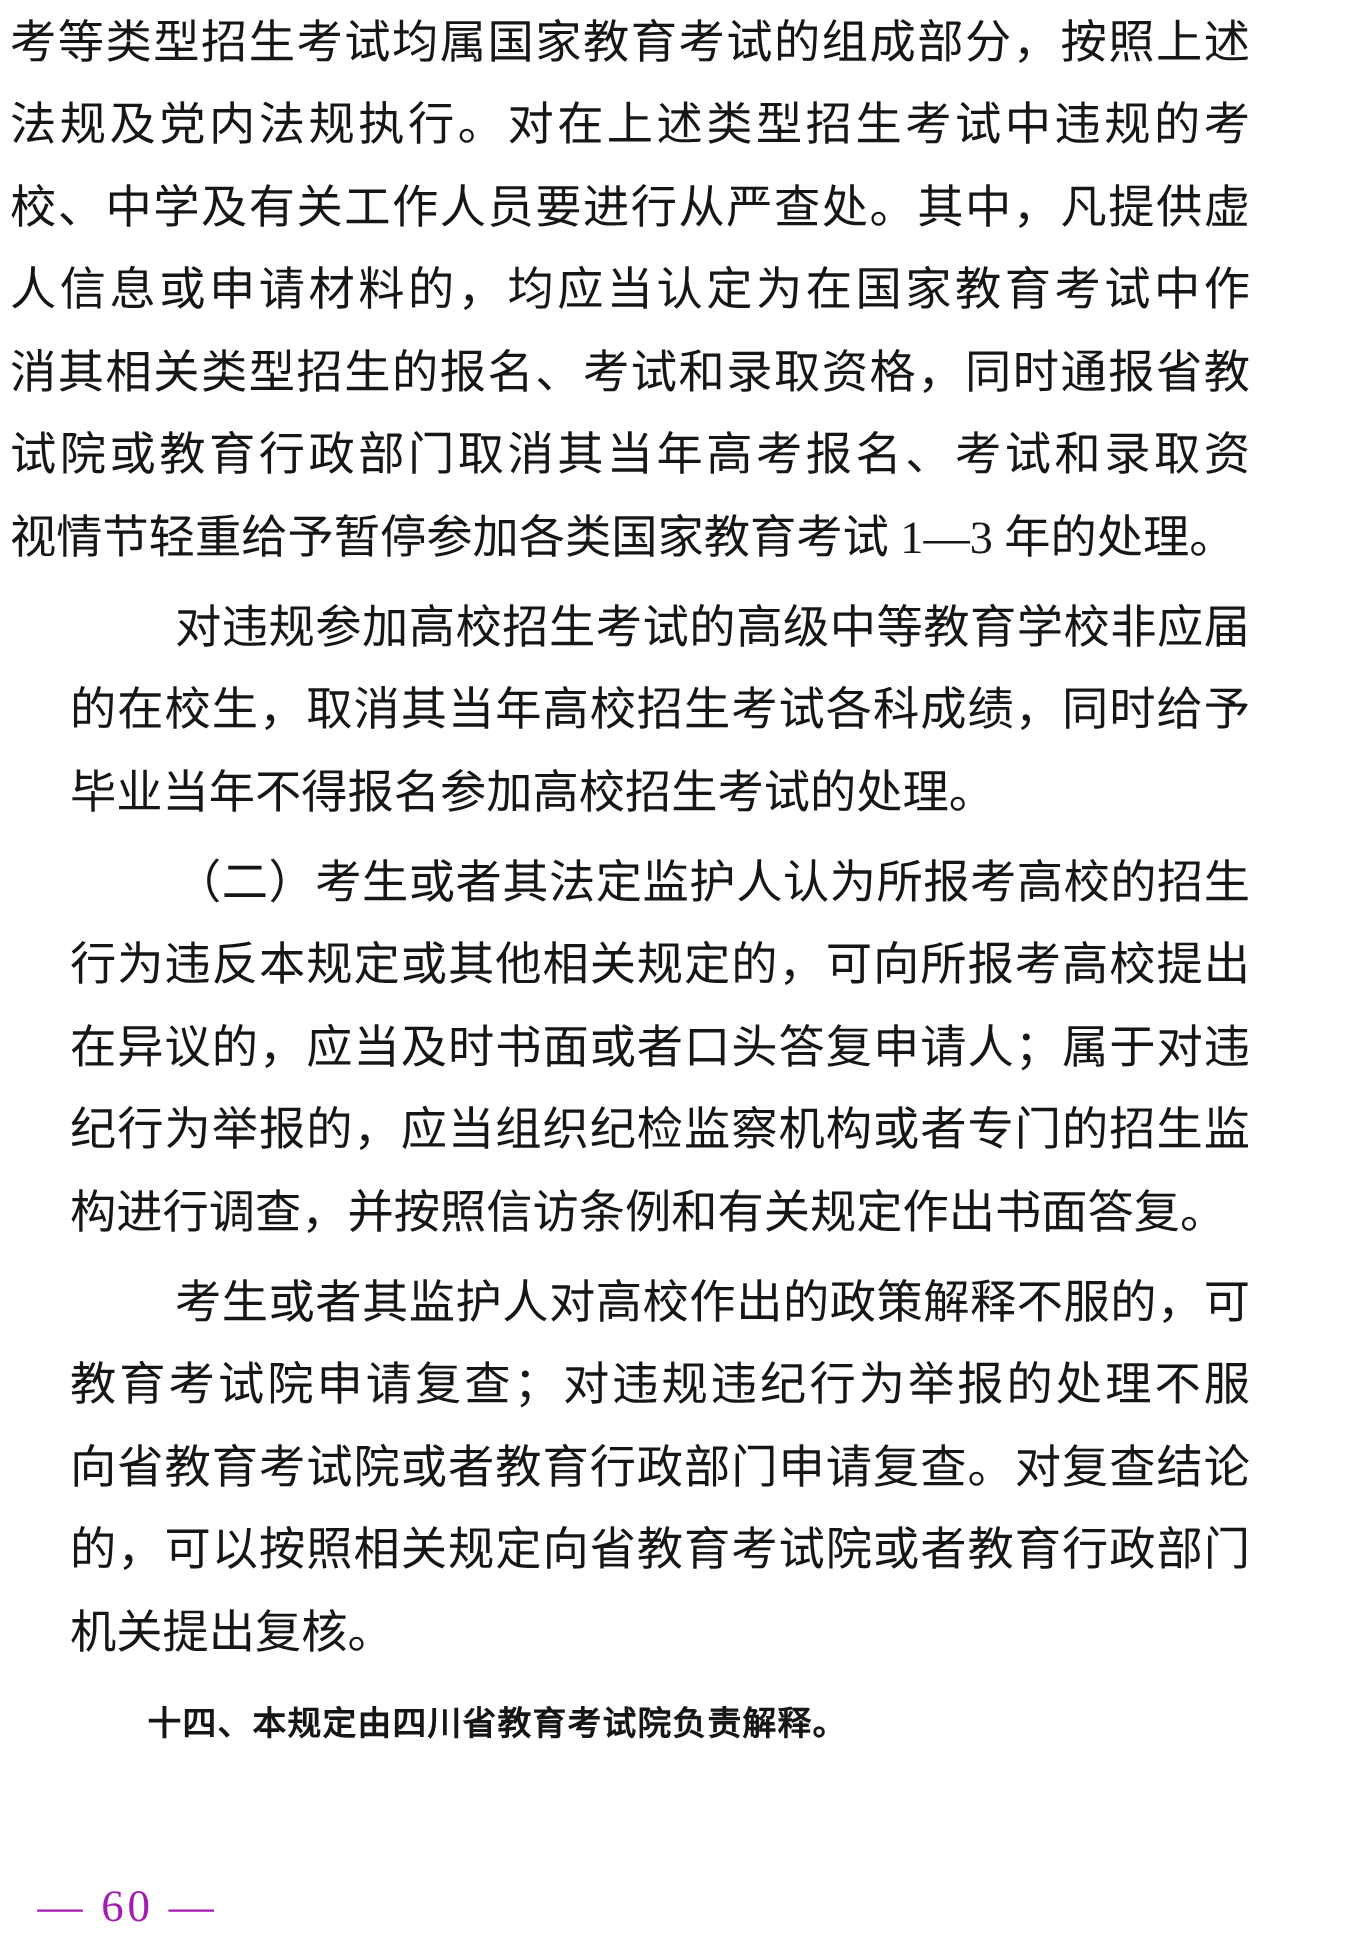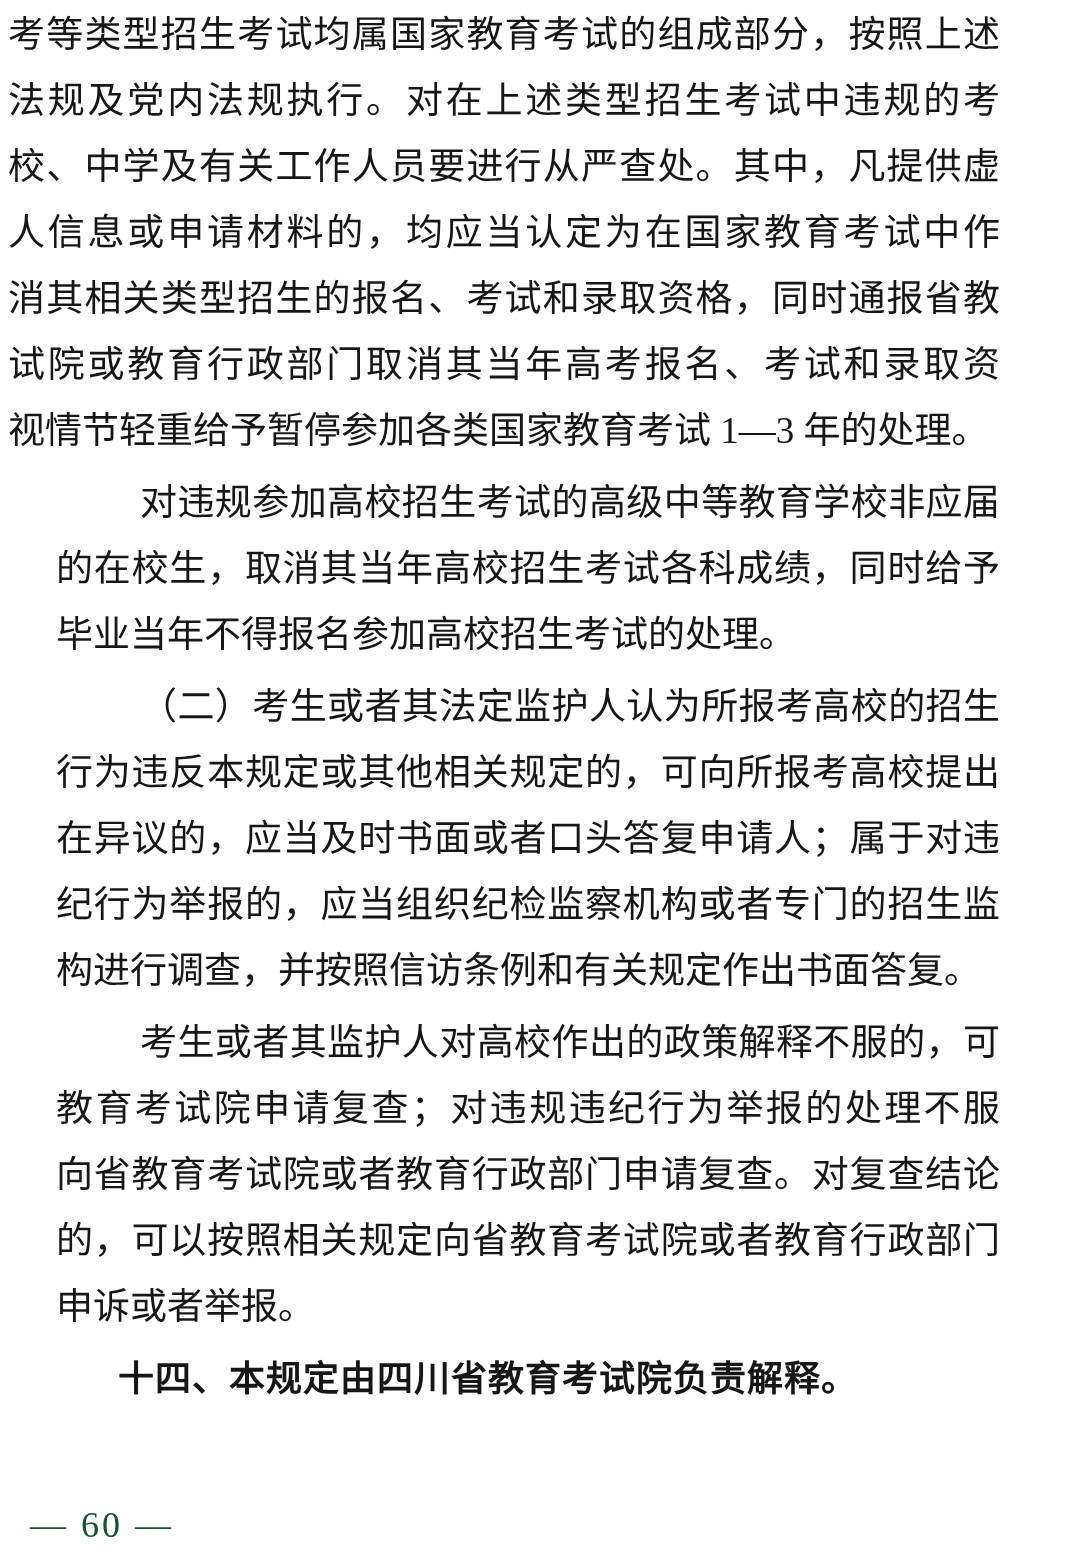--- a/index.html
+++ b/index.html
@@ -30,31 +30,31 @@
   
   .justify {
     text-align: justify;
     text-align-last: justify;
   }
   
   .ind { text-indent: 84px; }
   .heading {
     font-family: "Liberation Sans", "DejaVu Sans", sans-serif;
     font-weight: 700;
-    font-size: 36px;
+    font-size: 27px;
     text-indent: 62px;
     letter-spacing: 1px;
   }
   .footer {
     position: absolute;
     left: 30px;
     top: 1504px;
     font-size: 36px;
     letter-spacing: 3px;
-    color: #14532d;
+    color: #a21caf;
   }
 </style>
 </head>
 <body>
 
 <div class="page">
 
   <div class="para">
     <div class="line justify">考等类型招生考试均属国家教育考试的组成部分，按照上述法律</div>
     <div class="line justify">法规及党内法规执行。对在上述类型招生考试中违规的考生、高</div>
@@ -77,21 +77,21 @@
     <div class="line justify">在异议的，应当及时书面或者口头答复申请人；属于对违规违</div>
     <div class="line justify">纪行为举报的，应当组织纪检监察机构或者专门的招生监督机</div>
     <div class="line">构进行调查，并按照信访条例和有关规定作出书面答复。</div>
   </div>
 
   <div class="para">
     <div class="line justify ind">考生或者其监护人对高校作出的政策解释不服的，可以向省</div>
     <div class="line justify">教育考试院申请复查；对违规违纪行为举报的处理不服的，可以</div>
     <div class="line justify">向省教育考试院或者教育行政部门申请复查。对复查结论不服</div>
     <div class="line justify">的，可以按照相关规定向省教育考试院或者教育行政部门的上级</div>
-    <div class="line">申诉或者举报。</div>
+    <div class="line">机关提出复核。</div>
   </div>
 
   <div class="para">
     <div class="line heading">十四、本规定由四川省教育考试院负责解释。</div>
   </div>
 
   <div class="footer">— 60 —</div>
 
 </div>
 

